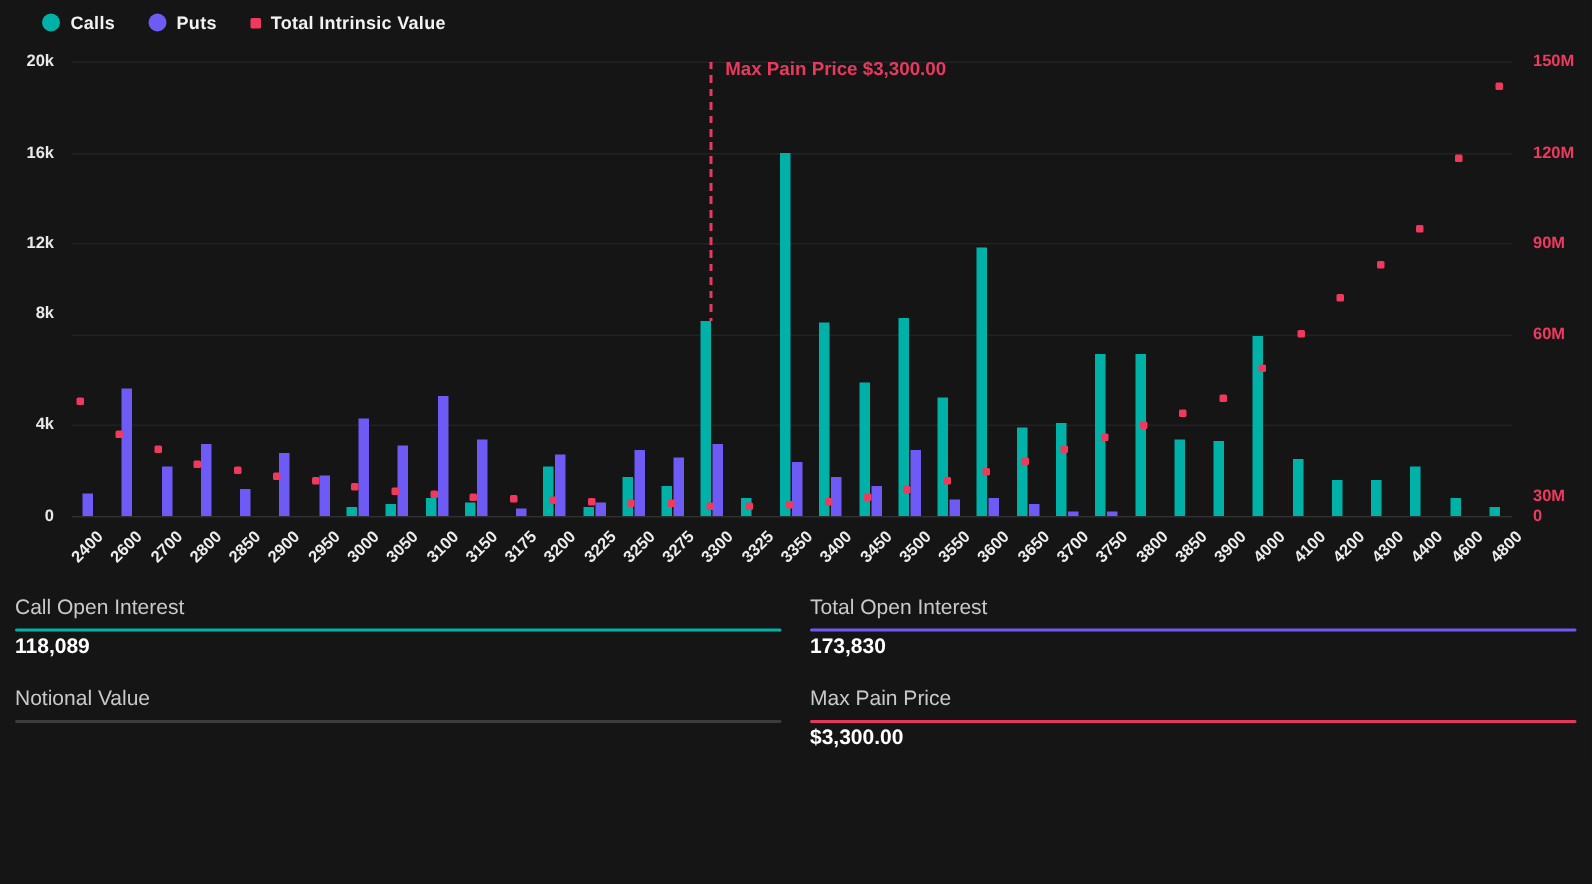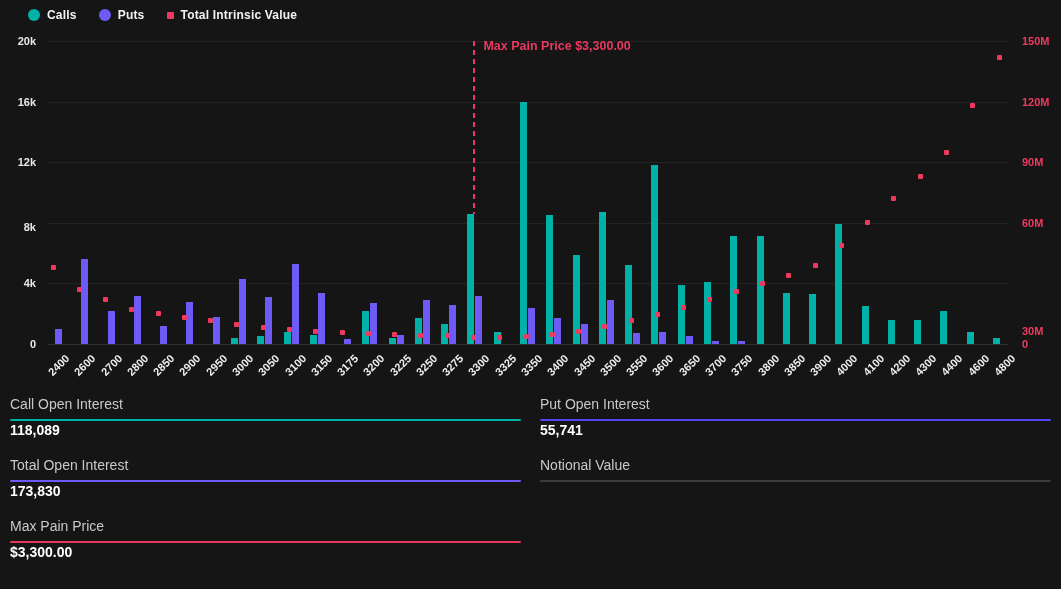--- a/index.html
+++ b/index.html
@@ -53,21 +53,21 @@
           <span class="legend-label">Total Intrinsic Value</span>
         </div>
       </div>
     <div id="plot">
         <div class="tick-label tick-left" style="top: 303px; color: rgb(232, 232, 232);">0</div>
         <div class="tick-label tick-right" style="top: 303px; color: rgb(239, 58, 95);">0</div>
         <div class="gridline" style="top: 242.4px;"></div>
         <div class="tick-label tick-left" style="top: 242.4px; color: rgb(232, 232, 232);">4k</div>
         <div class="tick-label tick-right" style="top: 242.4px; color: rgb(239, 58, 95); margin-top: 48px;">30M</div>
         <div class="gridline" style="top: 181.8px;"></div>
-        <div class="tick-label tick-left" style="top: 186px; color: rgb(232, 232, 232);">8k</div>
+        <div class="tick-label tick-left" style="top: 168px; color: rgb(232, 232, 232);">8k</div>
         <div class="tick-label tick-right" style="top: 181.8px; color: rgb(239, 58, 95);">60M</div>
         <div class="gridline" style="top: 121.2px;"></div>
         <div class="tick-label tick-left" style="top: 121.2px; color: rgb(232, 232, 232);">12k</div>
         <div class="tick-label tick-right" style="top: 121.2px; color: rgb(239, 58, 95);">90M</div>
         <div class="gridline" style="top: 60.6px;"></div>
         <div class="tick-label tick-left" style="top: 60.6px; color: rgb(232, 232, 232);">16k</div>
         <div class="tick-label tick-right" style="top: 60.6px; color: rgb(239, 58, 95);">120M</div>
         <div class="gridline" style="top: 0px;"></div>
         <div class="tick-label tick-left" style="top: 0px; color: rgb(232, 232, 232);">20k</div>
         <div class="tick-label tick-right" style="top: 0px; color: rgb(239, 58, 95);">150M</div>
@@ -205,25 +205,20 @@
         <div class="dot" title="4800: 142M" style="left: 948.5px; top: 13.66px; background: rgb(240, 57, 92);"></div>
       </div>
   </div>
   <div id="stats">
       <div class="stat-block">
         <div class="stat-label">Call Open Interest</div>
         <div class="stat-underline" style="background: rgb(0, 177, 167);"></div>
         <div class="stat-value">118,089</div>
       </div>
       <div class="stat-block">
-        <div class="stat-label">Put Open Interest</div>
-        <div class="stat-underline" style="background: rgb(85, 68, 242);"></div>
-        <div class="stat-value">55,741</div>
-      </div>
-      <div class="stat-block">
         <div class="stat-label">Total Open Interest</div>
         <div class="stat-underline" style="background: rgb(109, 90, 245);"></div>
         <div class="stat-value">173,830</div>
       </div>
       <div class="stat-block">
         <div class="stat-label">Notional Value</div>
         <div class="stat-underline" style="background: rgb(60, 60, 60);"></div>
       </div>
       <div class="stat-block">
         <div class="stat-label">Max Pain Price</div>

